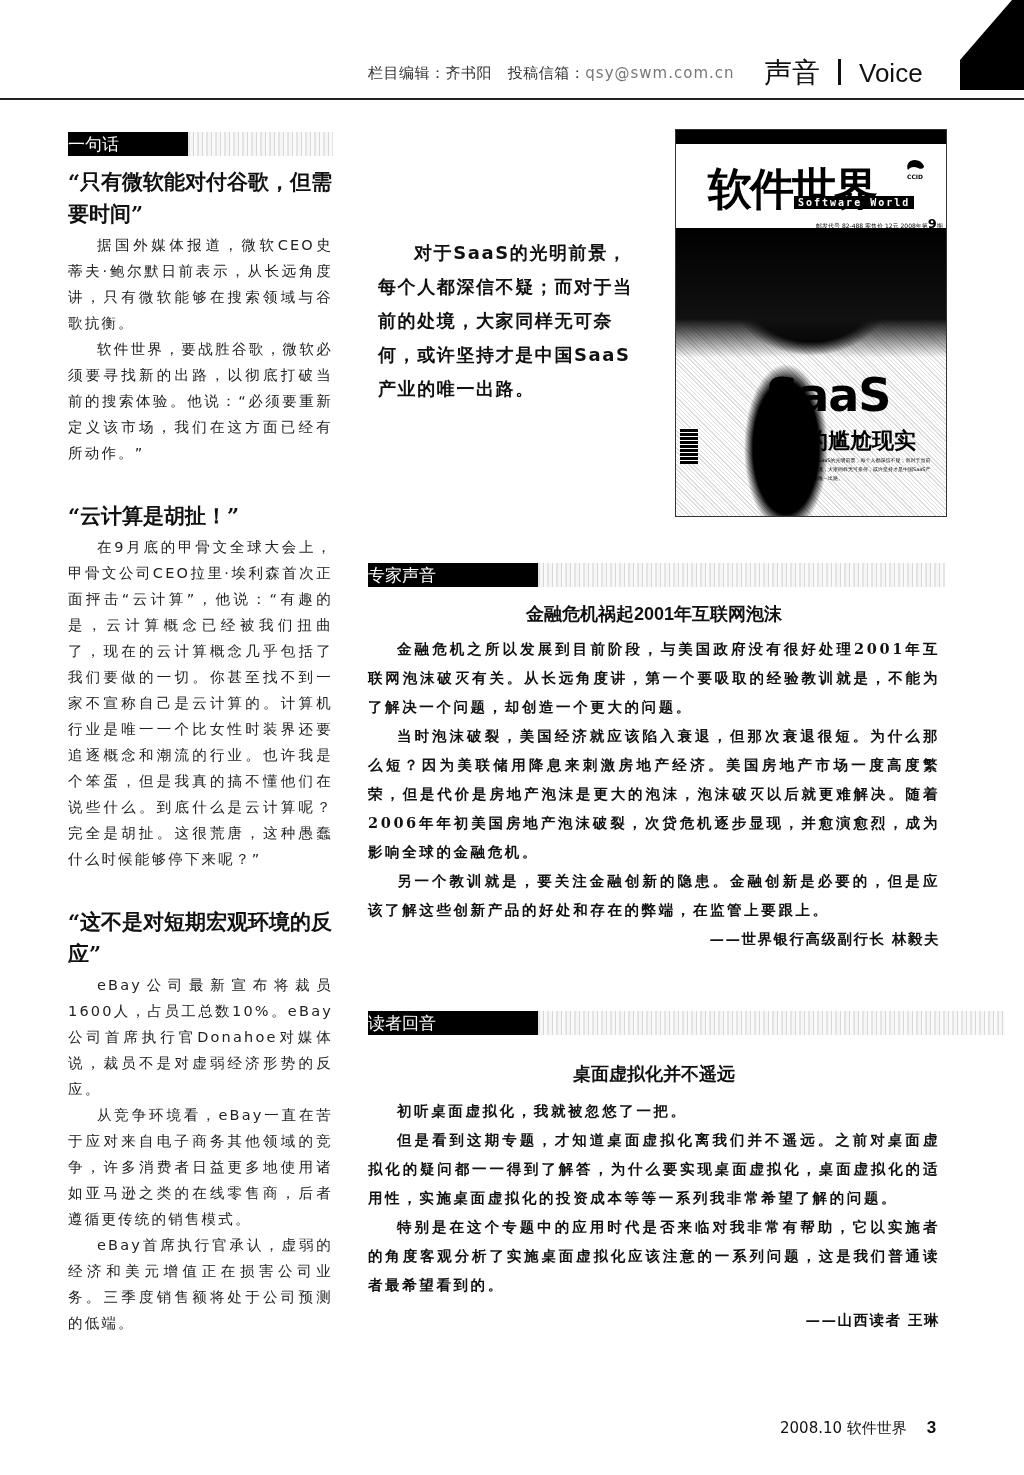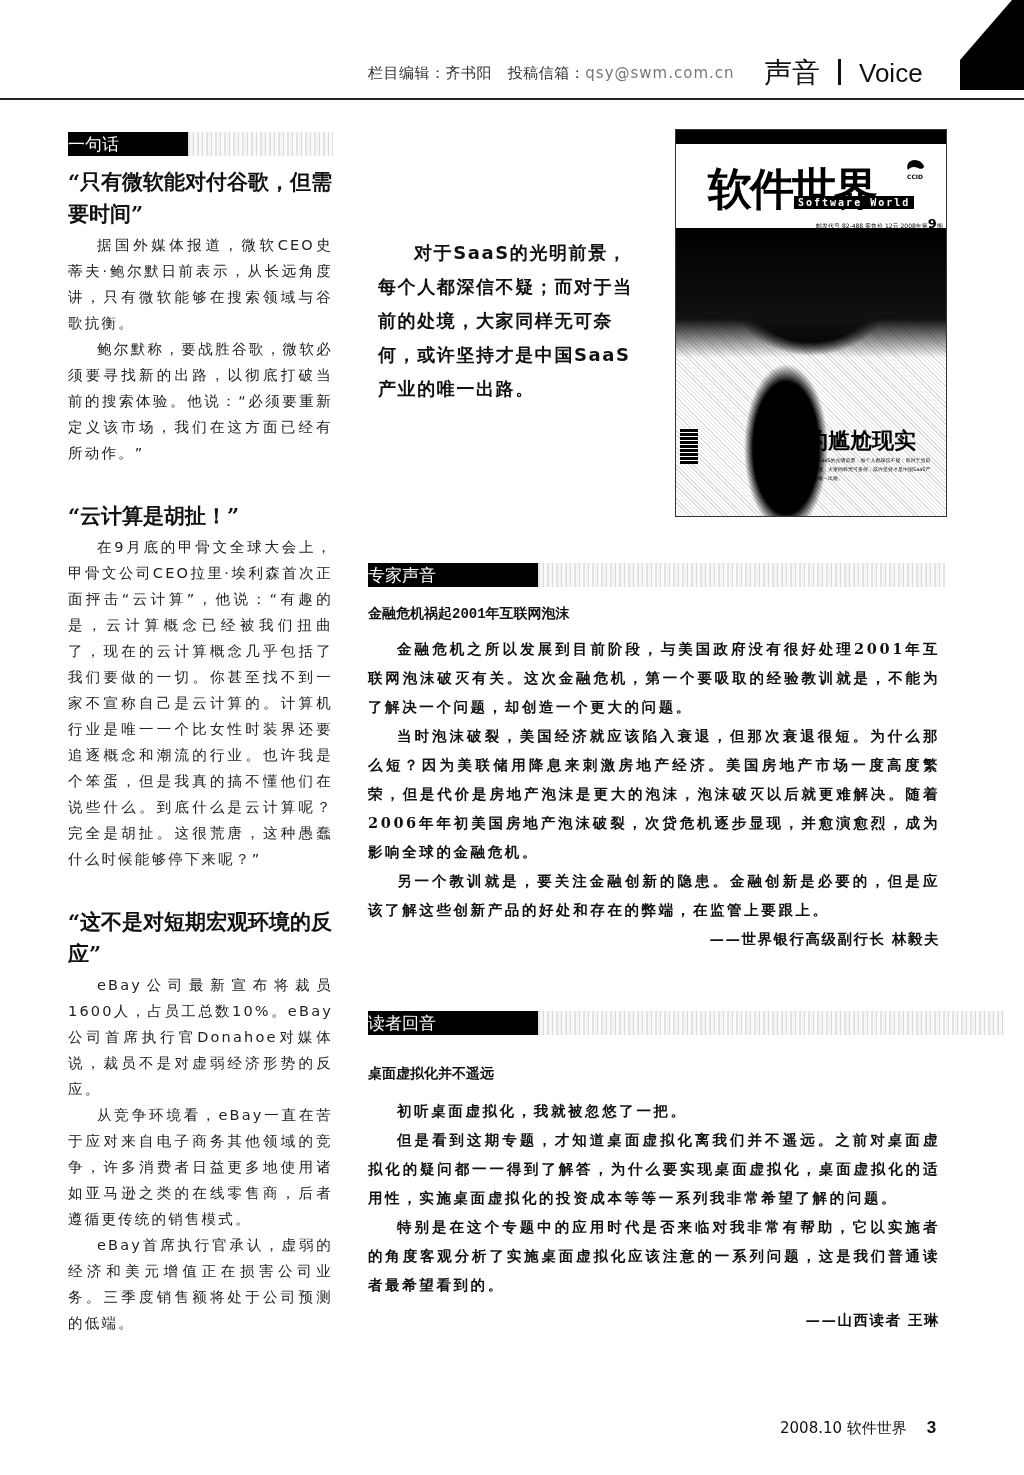--- a/index.html
+++ b/index.html
@@ -42,21 +42,21 @@
       repeating-linear-gradient(45deg, #ddd 0 1px, #fff 1px 3px),
       #f2f2f2; }
   .cover .photo .black-top { position: absolute; left: 0; top: 0; width: 100%; height: 130px; background: linear-gradient(180deg, #000 0%, #111 70%, rgba(0,0,0,0) 100%); }
   .cover .saas { position: absolute; left: 90px; top: 140px; font-size: 46px; font-weight: bold; color: #000; letter-spacing: -1px; font-family: "DejaVu Sans", sans-serif; }
   .cover .cover-title { position: absolute; left: 130px; top: 198px; font-size: 22px; font-weight: bold; color: #000; white-space: nowrap; font-family: "DejaVu Sans", sans-serif; }
   .cover .cover-blurb { position: absolute; left: 132px; top: 228px; width: 124px; font-size: 5px; line-height: 9px; color: #000; }
   .cover .side-block { position: absolute; left: 4px; top: 200px; width: 18px; height: 36px; background: repeating-linear-gradient(0deg, #000 0 3px, #fff 3px 4px); }
 
   
   .right-col { position: absolute; left: 368px; width: 572px; }
-  .article-title { font-size: 14px; line-height: 32px; color: #111; margin: 0; font-family: Liberation Mono, monospace; }
+  .article-title { font-size: 18px; line-height: 32px; color: #111; margin: 0; font-family: Liberation Sans, sans-serif; text-align: center; }
   .serif-body { font-family: "DejaVu Serif", "Liberation Serif", serif; font-weight: bold; font-size: 14.5px; line-height: 29px; letter-spacing: 2.6px; text-align: justify; text-indent: 2em; margin: 0; color: #111; }
   .attrib { font-family: "DejaVu Serif", "Liberation Serif", serif; font-weight: bold; font-size: 14.5px; line-height: 29px; text-align: right; letter-spacing: 1.5px; margin: 0; }
 
   
   .footer { position: absolute; left: 780px; top: 1418px; font-size: 15px; color: #111; white-space: nowrap; }
   .footer .page { font-weight: bold; font-size: 17px; margin-left: 20px; font-family: "Liberation Sans", sans-serif; }
 </style>
 </head>
 <body>
 
@@ -76,21 +76,21 @@
 
 <div class="section-bar" style="left:68px; top:132px; width:265px;">
   <div class="label" style="width:120px;">一句话</div>
   <div class="noise"></div>
 </div>
 
 <div class="left-col" style="top:166px;">
   <div>
     <h3 class="item-title">“只有微软能对付谷歌，但需要时间”</h3>
     <p class="body-text" style="margin-top:2px;">据国外媒体报道，微软CEO史蒂夫·鲍尔默日前表示，从长远角度讲，只有微软能够在搜索领域与谷歌抗衡。</p>
-    <p class="body-text">鲍尔默称，要战胜谷歌，微软必须要寻找新的出路，以彻底打破当前的搜索体验。他说：“必须要重新定义该市场，我们在这方面已经有所动作。”</p>
+    <p class="body-text">软件世界，要战胜谷歌，微软必须要寻找新的出路，以彻底打破当前的搜索体验。他说：“必须要重新定义该市场，我们在这方面已经有所动作。”</p>
   </div>
   <div style="margin-top:34px;">
     <h3 class="item-title">“云计算是胡扯！”</h3>
     <p class="body-text" style="margin-top:2px;">在9月底的甲骨文全球大会上，甲骨文公司CEO拉里·埃利森首次正面抨击“云计算”，他说：“有趣的是，云计算概念已经被我们扭曲了，现在的云计算概念几乎包括了我们要做的一切。你甚至找不到一家不宣称自己是云计算的。计算机行业是唯一一个比女性时装界还要追逐概念和潮流的行业。也许我是个笨蛋，但是我真的搞不懂他们在说些什么。到底什么是云计算呢？完全是胡扯。这很荒唐，这种愚蠢什么时候能够停下来呢？”</p>
   </div>
   <div style="margin-top:34px;">
     <h3 class="item-title">“这不是对短期宏观环境的反应”</h3>
     <p class="body-text" style="margin-top:2px;">eBay公司最新宣布将裁员1600人，占员工总数10%。eBay公司首席执行官Donahoe对媒体说，裁员不是对虚弱经济形势的反应。</p>
     <p class="body-text">从竞争环境看，eBay一直在苦于应对来自电子商务其他领域的竞争，许多消费者日益更多地使用诸如亚马逊之类的在线零售商，后者遵循更传统的销售模式。</p>
     <p class="body-text">eBay首席执行官承认，虚弱的经济和美元增值正在损害公司业务。三季度销售额将处于公司预测的低端。</p>
@@ -106,32 +106,33 @@
   <svg class="logo" viewBox="0 0 22 24">
     <path d="M11 2 C4 2 2 8 4 12 C6 9 10 8 14 10 C18 12 20 10 20 8 C18 4 15 2 11 2 Z" fill="#000"></path>
     <text x="11" y="21" font-size="6" text-anchor="middle" font-weight="bold" fill="#000">CCID</text>
   </svg>
   <div class="issue">
     <span>邮发代号 82-488  零售价 12元  2008年第</span><b>9</b><span>期</span>
   </div>
   <div class="photo">
     <div class="black-top"></div>
     <div class="side-block"></div>
+    <div class="saas">SaaS</div>
     <div class="cover-title">的尴尬现实</div>
     <div class="cover-blurb">对于SaaS的光明前景，每个人都深信不疑；而对于当前的处境，大家同样无可奈何，或许坚持才是中国SaaS产业的唯一出路。</div>
   </div>
 </div>
 
 <div class="section-bar" style="left:368px; top:563px; width:577px;">
   <div class="label" style="width:170px;">专家声音</div>
   <div class="noise"></div>
 </div>
 <div class="right-col" style="top:598px;">
   <h2 class="article-title">金融危机祸起2001年互联网泡沫</h2>
-  <p class="serif-body" style="margin-top:4px;">金融危机之所以发展到目前阶段，与美国政府没有很好处理2001年互联网泡沫破灭有关。这次金融危机，第一个要吸取的经验教训就是，不能为了解决一个问题，却创造一个更大的问题。</p>
+  <p class="serif-body" style="margin-top:4px;">金融危机之所以发展到目前阶段，与美国政府没有很好处理2001年互联网泡沫破灭有关。从长远角度讲，第一个要吸取的经验教训就是，不能为了解决一个问题，却创造一个更大的问题。</p>
   <p class="serif-body">当时泡沫破裂，美国经济就应该陷入衰退，但那次衰退很短。为什么那么短？因为美联储用降息来刺激房地产经济。美国房地产市场一度高度繁荣，但是代价是房地产泡沫是更大的泡沫，泡沫破灭以后就更难解决。随着2006年年初美国房地产泡沫破裂，次贷危机逐步显现，并愈演愈烈，成为影响全球的金融危机。</p>
   <p class="serif-body">另一个教训就是，要关注金融创新的隐患。金融创新是必要的，但是应该了解这些创新产品的好处和存在的弊端，在监管上要跟上。</p>
   <p class="attrib">——世界银行高级副行长 林毅夫</p>
 </div>
 
 <div class="section-bar" style="left:368px; top:1011px; width:637px;">
   <div class="label" style="width:170px;">读者回音</div>
   <div class="noise"></div>
 </div>
 <div class="right-col" style="top:1058px;">

